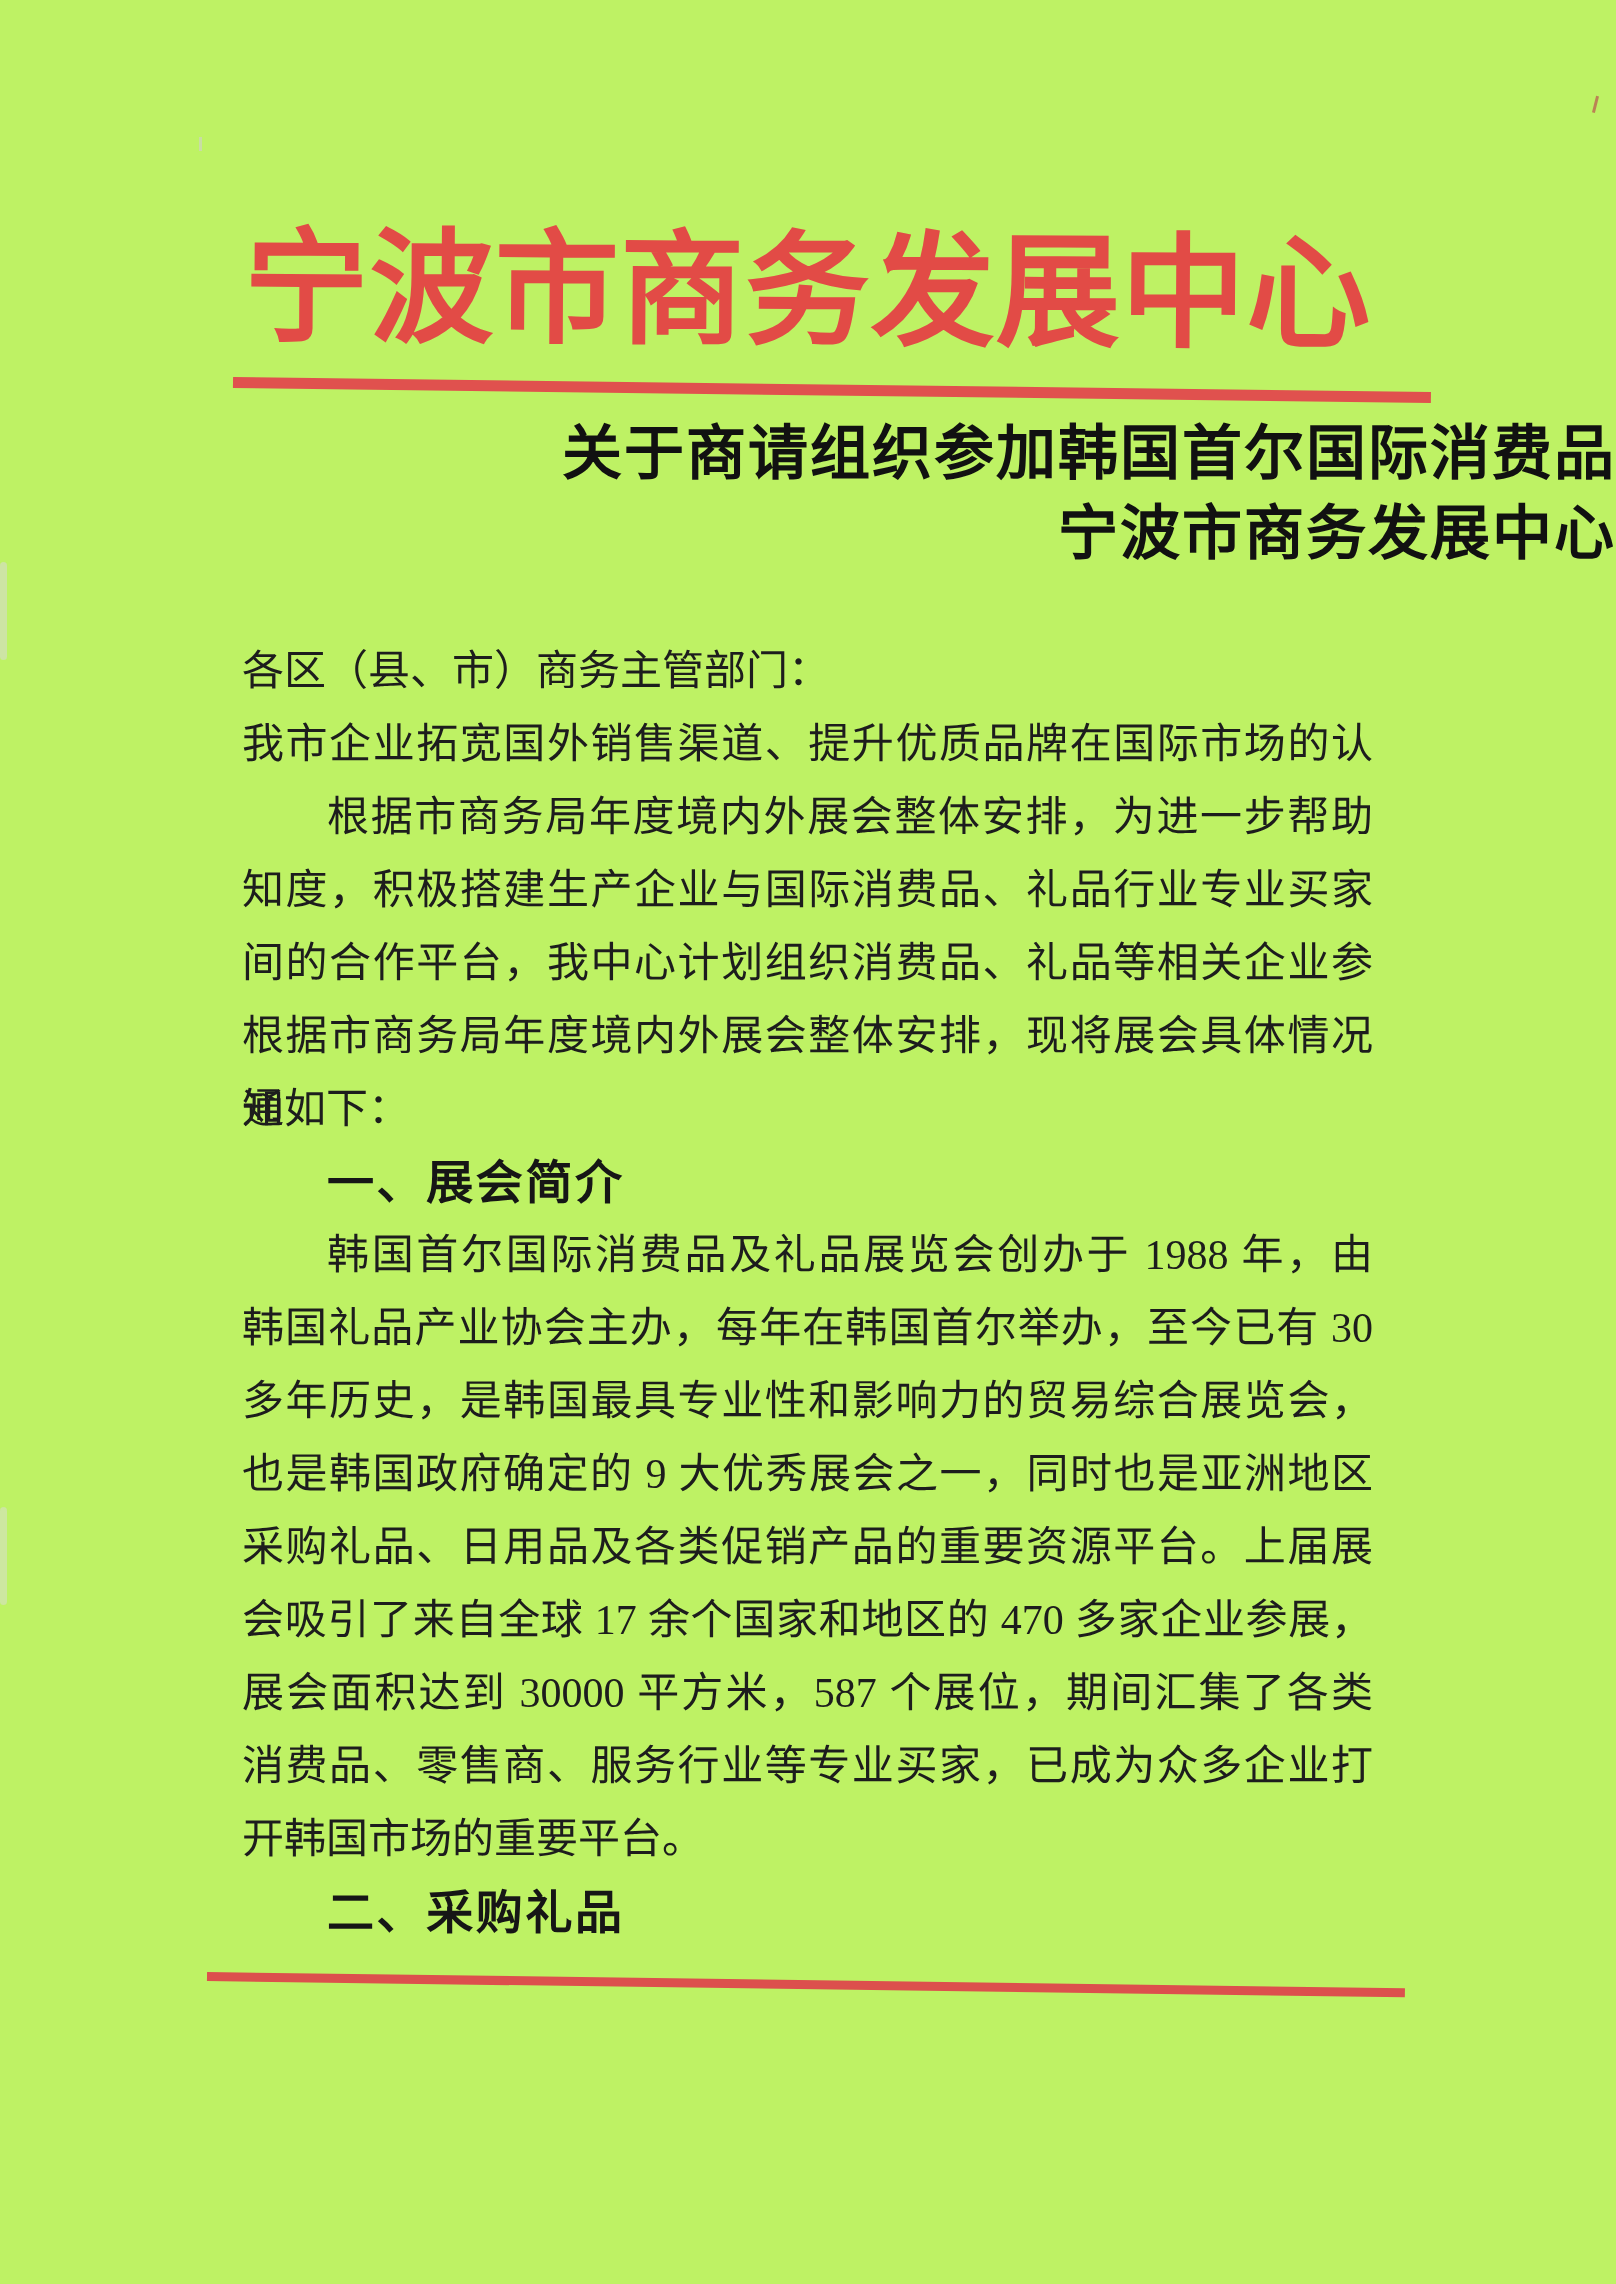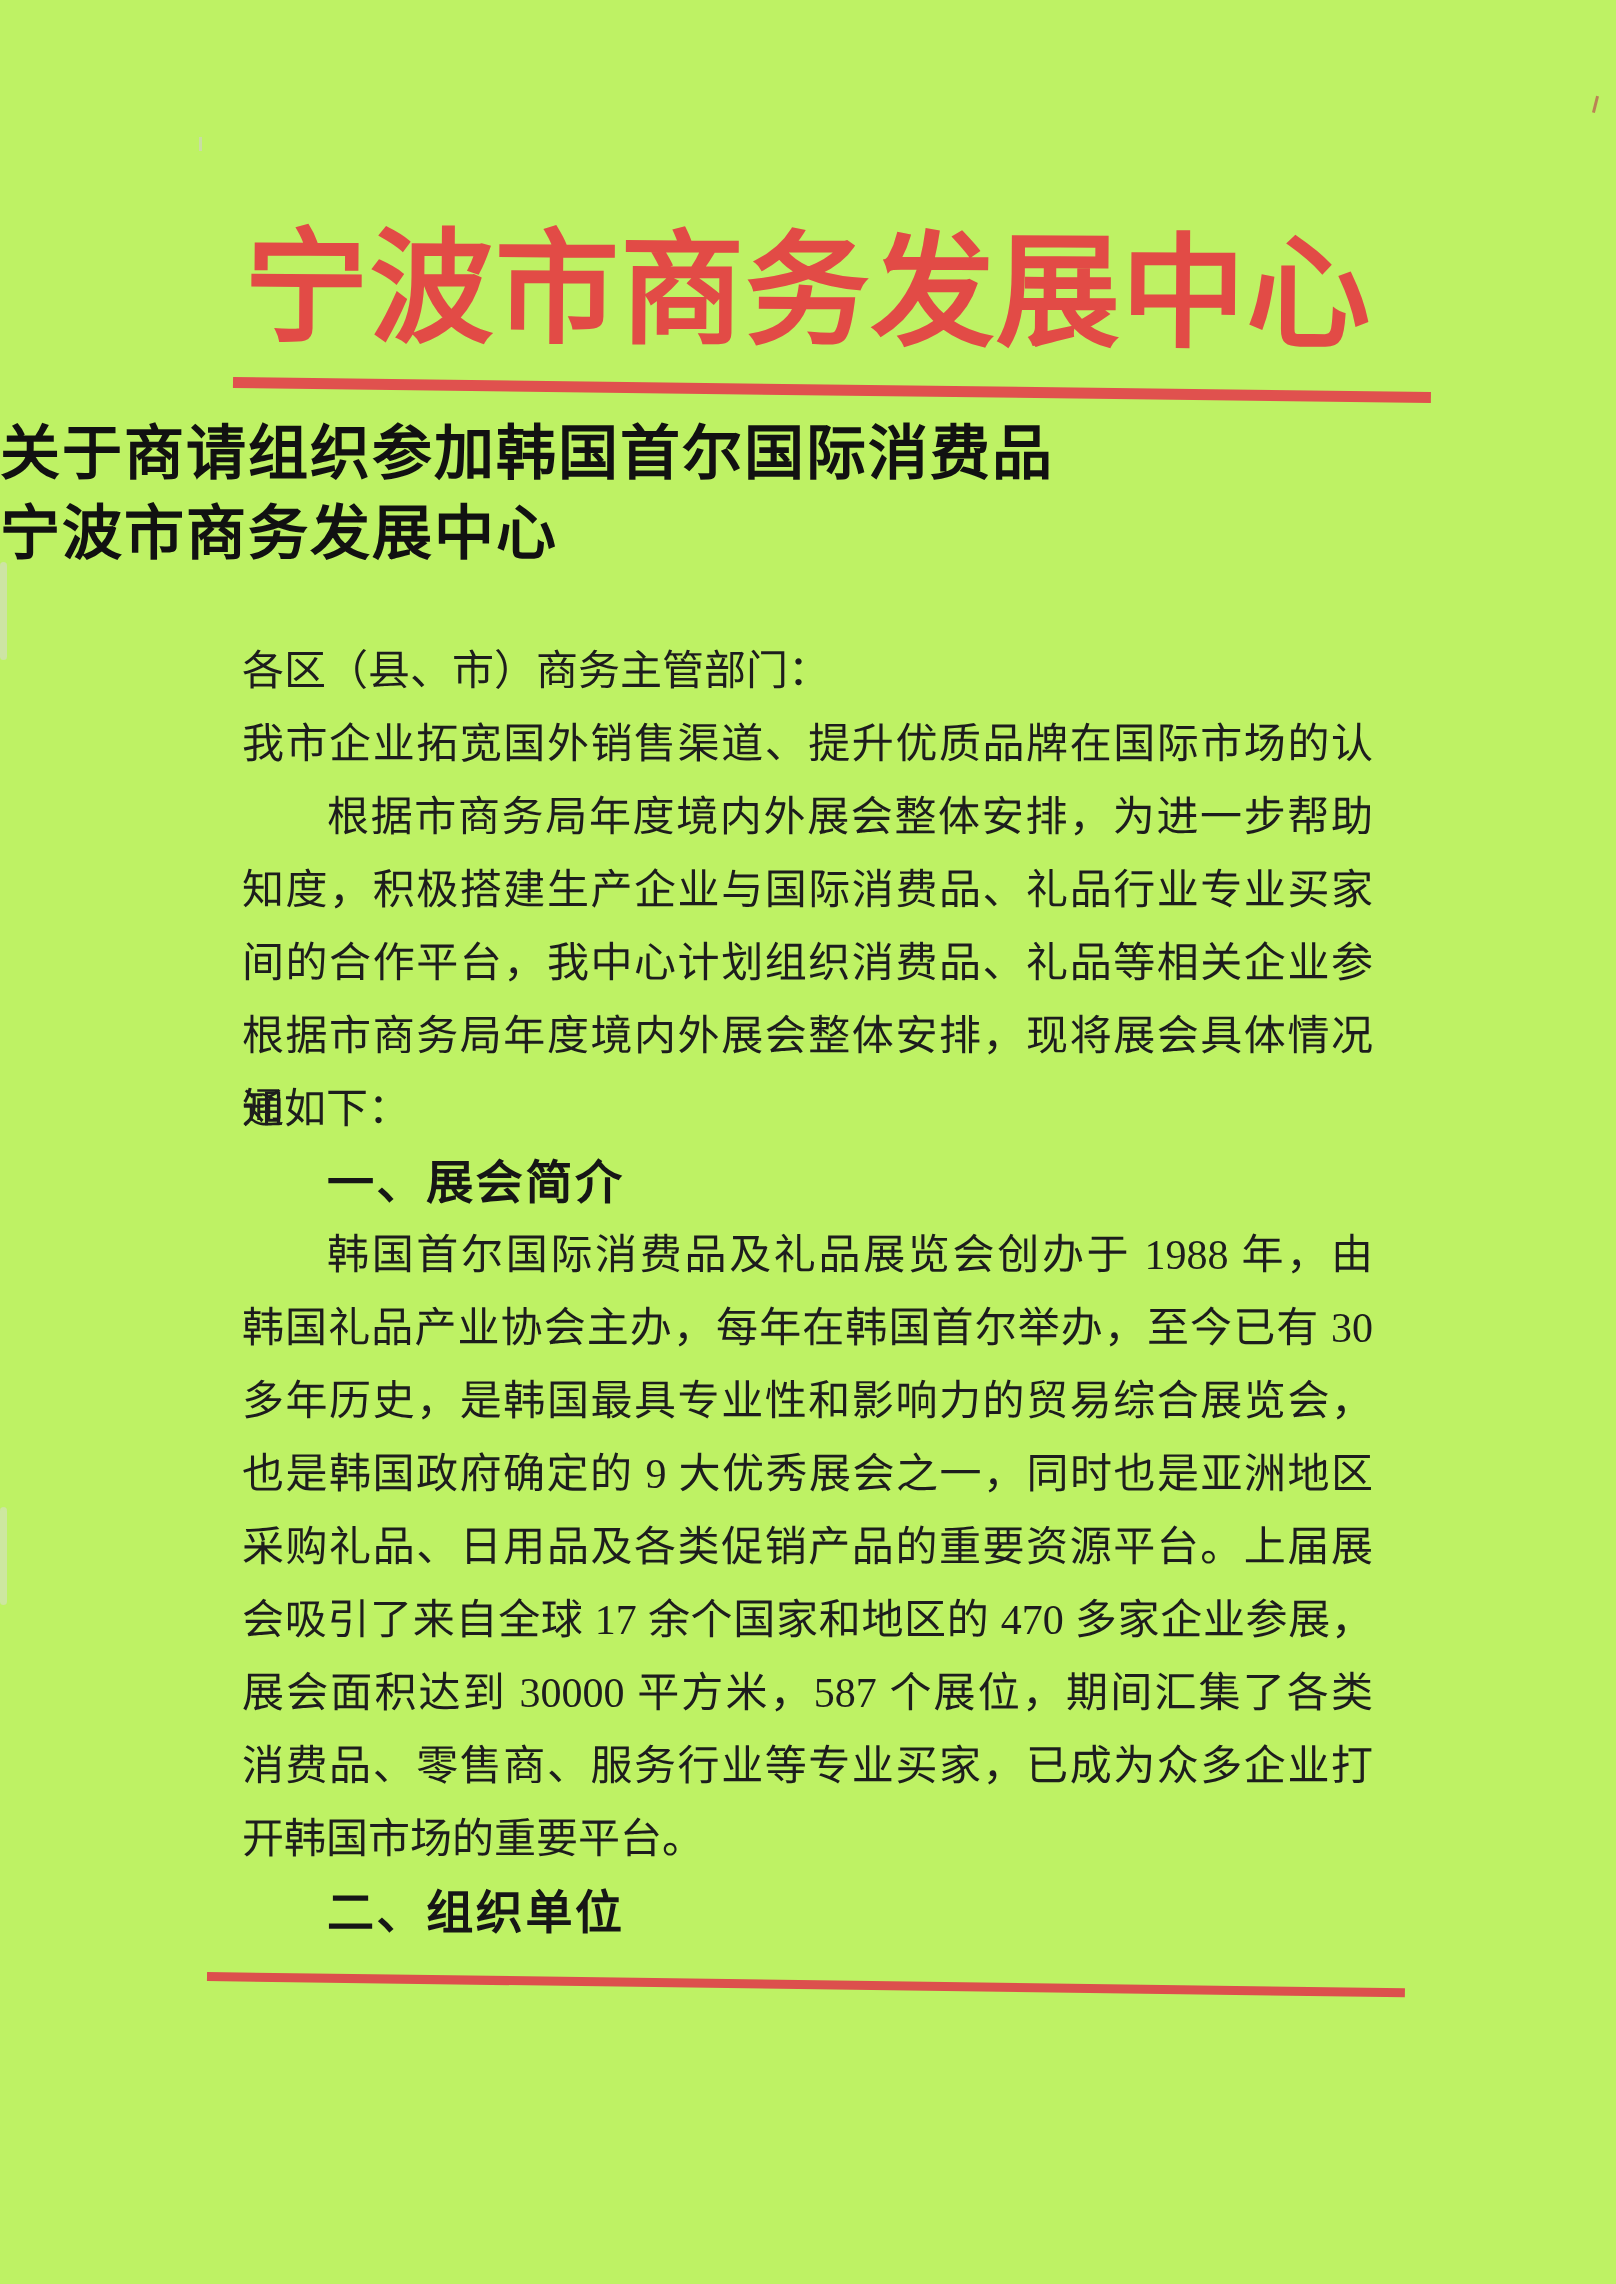--- a/index.html
+++ b/index.html
@@ -38,21 +38,21 @@
     transform:rotate(0.72deg);
   }
   .rule-bottom{
     top:1972px;left:207px;width:1198px;height:9px;
     transform:rotate(0.78deg);
     background:#dc504d;
   }
   
   .doc-title{
     position:absolute;top:414px;left:0;width:1616px;
-    text-align:left;
+    text-align:right;
     font-family:"Liberation Serif","DejaVu Serif",serif;
     font-weight:bold;
     font-size:60px;line-height:80px;
     letter-spacing:2px;
     color:#111;
   }
   
   .body-text{
     position:absolute;top:635px;left:242px;width:1131px;
     font-size:42px;line-height:73px;
@@ -108,21 +108,21 @@
     <div class="line jline indent">韩国首尔国际消费品及礼品展览会创办于 1988 年，由</div>
     <div class="line jline">韩国礼品产业协会主办，每年在韩国首尔举办，至今已有 30</div>
     <div class="line jline">多年历史，是韩国最具专业性和影响力的贸易综合展览会，</div>
     <div class="line jline">也是韩国政府确定的 9 大优秀展会之一，同时也是亚洲地区</div>
     <div class="line jline">采购礼品、日用品及各类促销产品的重要资源平台。上届展</div>
     <div class="line jline">会吸引了来自全球 17 余个国家和地区的 470 多家企业参展，</div>
     <div class="line jline">展会面积达到 30000 平方米，587 个展位，期间汇集了各类</div>
     <div class="line jline">消费品、零售商、服务行业等专业买家，已成为众多企业打</div>
     <div class="line">开韩国市场的重要平台。</div>
 
-    <div class="line sec-heading indent">二、组织单位</div>
+    <div class="line sec-heading indent">二、采购礼品</div>
   </div>
 
   <div class="rule rule-bottom"></div>
 
   <div class="artifact art-left-1"></div>
   <div class="artifact art-left-2"></div>
   <div class="artifact art-speck-red"></div>
   <div class="artifact art-tick-gray"></div>
 
 </div>

